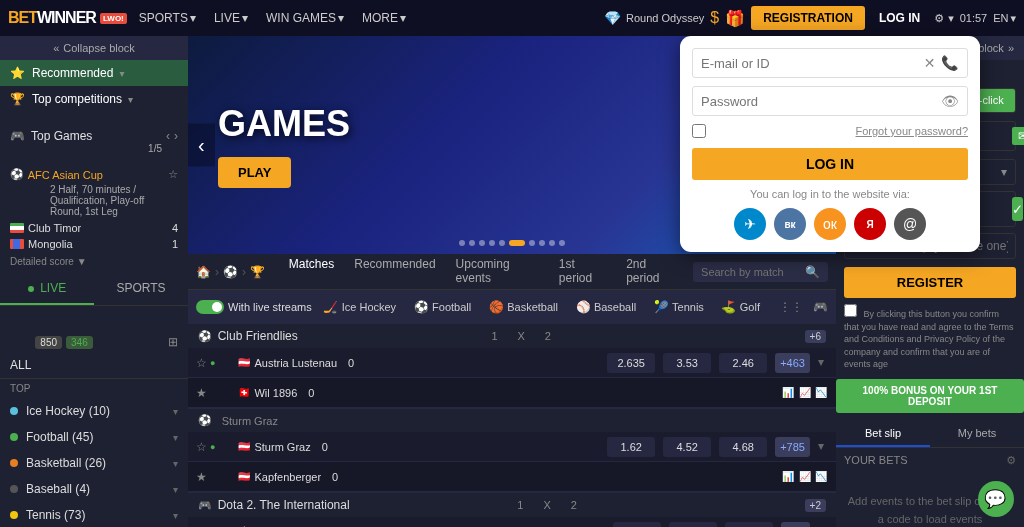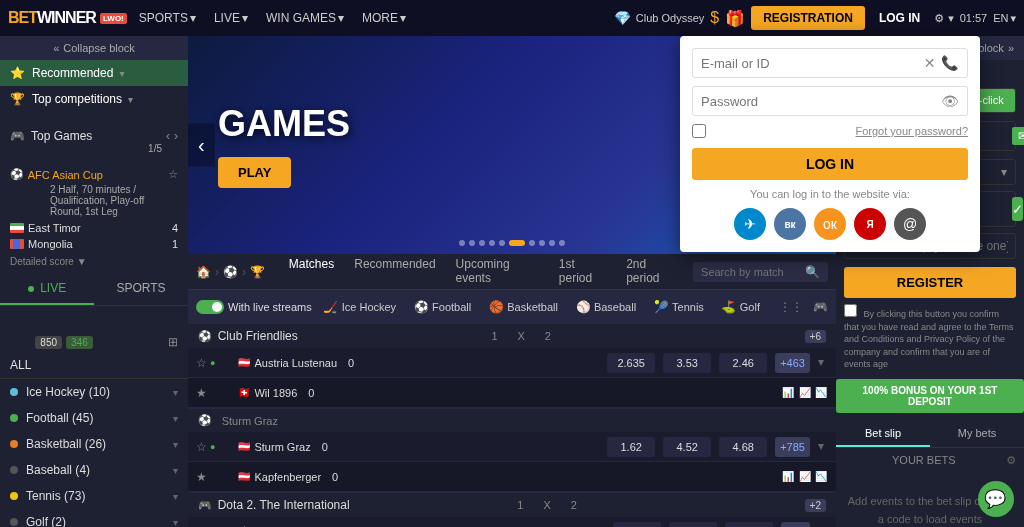--- a/index.html
+++ b/index.html
@@ -145,22 +145,22 @@
     .reg-code-input input { flex: 1; background: none; border: none; outline: none; color: #888; font-size: 12px; }
     .reg-code-btn { background: #4caf50; border: none; width: 24px; height: 24px; border-radius: 3px; color: #fff; cursor: pointer; display: flex; align-items: center; justify-content: center; }
     .reg-promo-input { display: flex; align-items: center; border: 1px solid #333; border-radius: 3px; padding: 5px 8px; margin-bottom: 8px; gap: 4px; }
     .reg-promo-input input { flex: 1; background: none; border: none; outline: none; color: #888; font-size: 12px; }
     .reg-btn-main { width: 100%; background: #f5a623; color: #000; font-weight: bold; font-size: 13px; padding: 8px; border: none; border-radius: 3px; cursor: pointer; margin-bottom: 6px; }
     .reg-terms { color: #888; font-size: 9px; line-height: 1.4; }
     .reg-bonus { background: #4caf50; color: #fff; font-size: 10px; text-align: center; padding: 6px; border-radius: 3px; margin-bottom: 8px; font-weight: bold; }
 
     .bet-slip-tabs { display: flex; border-bottom: 1px solid #333; margin-top: 4px; }
     .bet-slip-tab { flex: 1; text-align: center; padding: 6px; font-size: 11px; cursor: pointer; color: #aaa; }
-    .bet-slip-tab.active { color: #fff; border-bottom: 2px solid #5eead4; }
-    .your-bets-header { display: flex; align-items: center; padding: 6px 8px; color: #888; font-size: 11px; margin-left: 48px; }
+    .bet-slip-tab.active { color: #fff; border-bottom: 2px solid #1d4ed8; }
+    .your-bets-header { display: flex; align-items: center; padding: 6px 8px; color: #888; font-size: 11px; }
     .your-bets-label { flex: 1; }
     .bets-gear { color: #666; cursor: pointer; }
     .empty-bets { color: #666; font-size: 11px; text-align: center; padding: 20px 8px; line-height: 1.6; }
 
     .live-chat-btn { position: fixed; bottom: 10px; right: 10px; width: 36px; height: 36px; background: #4caf50; border-radius: 50%; display: flex; align-items: center; justify-content: center; cursor: pointer; color: #fff; font-size: 18px; z-index: 200; }
 
     
     ::-webkit-scrollbar { width: 4px; }
     ::-webkit-scrollbar-track { background: #1a1a2e; }
     ::-webkit-scrollbar-thumb { background: #444; border-radius: 2px; }
@@ -192,38 +192,38 @@
       <span>WIN GAMES</span>
       <span>▾</span>
     </div>
     <div class="nav-item">
       <span>MORE</span>
       <span>▾</span>
     </div>
     <div class="header-spacer"></div>
     <div style="display:flex;align-items:center;gap:4px;color:#ccc;font-size:11px;">
       <span style="font-size:14px;">💎</span>
-      <span>Club Odyssey</span>
+      <span>Round Odyssey</span>
     </div>
     <span class="dollar-icon">$</span>
     <span class="gift-icon">🎁</span>
     <button class="reg-btn">REGISTRATION</button>
     <span class="login-btn">LOG IN</span>
     <div class="settings-area">
       <span>⚙</span>
         <span>▾</span>
     </div>
     <div style="color:#ccc;font-size:11px;">01:57</div>
     <div style="color:#ccc;font-size:11px;display:flex;align-items:center;gap:2px;">
       <span>EN</span>
         <span>▾</span>
     </div>
   </div>
 
-  <div class="login-dropdown" style="position:absolute;top:36px;left:680px;z-index:100;">
+  <div class="login-dropdown" style="position:absolute;top:36px;left:680px;z-index:100;border-radius:11px;">
     <div class="login-field">
       <input type="text" placeholder="E-mail or ID" style="">
       <span class="login-field-icon">✕</span>
       <span class="login-field-icon">📞</span>
     </div>
     <div class="login-field">
       <input type="password" placeholder="Password" style="">
       <span class="login-field-icon">👁</span>
     </div>
     <div class="remember-row">
@@ -271,21 +271,21 @@
       <div class="match-section">
         <div class="match-title">
           <span>⚽</span>
           <span>AFC Asian Cup</span>
           <span style="margin-left:auto;color:#888;">☆</span>
         </div>
         <div class="match-subtitle">2 Half, 70 minutes / Qualification, Play-off Round, 1st Leg</div>
         <div class="match-teams">
           <div class="team-row">
             <span class="team-flag flag-et"></span>
-            <span class="team-name">East Timor</span>
+            <span class="team-name">Club Timor</span>
             <span class="team-score">4</span>
           </div>
           <div class="team-row">
             <span class="team-flag flag-mn"></span>
             <span class="team-name">Mongolia</span>
             <span class="team-score">1</span>
           </div>
         </div>
         <div class="detailed-score">Detailed score ▼</div>
       </div>
@@ -300,20 +300,21 @@
         </div>
       </div>
 
       <div class="all-count">
         <span class="all-label">ALL</span>
         <span class="count-badge">850</span>
         <span class="count-badge" style="background:#3a5c3a;color:#4caf50;">346</span>
         <span class="filter-icon">⊞</span>
       </div>
 
+      <div class="top-label">TOP</div>
 
       <div class="sport-item">
         <span class="sport-dot" style="background:#5bc0de;"></span>
         <span class="sport-name">Ice Hockey (<span>10</span>)</span>
         <span class="sport-arrow">▾</span>
       </div>
       <div class="sport-item">
         <span class="sport-dot" style="background:#4caf50;"></span>
         <span class="sport-name">Football (<span>45</span>)</span>
         <span class="sport-arrow">▾</span>

